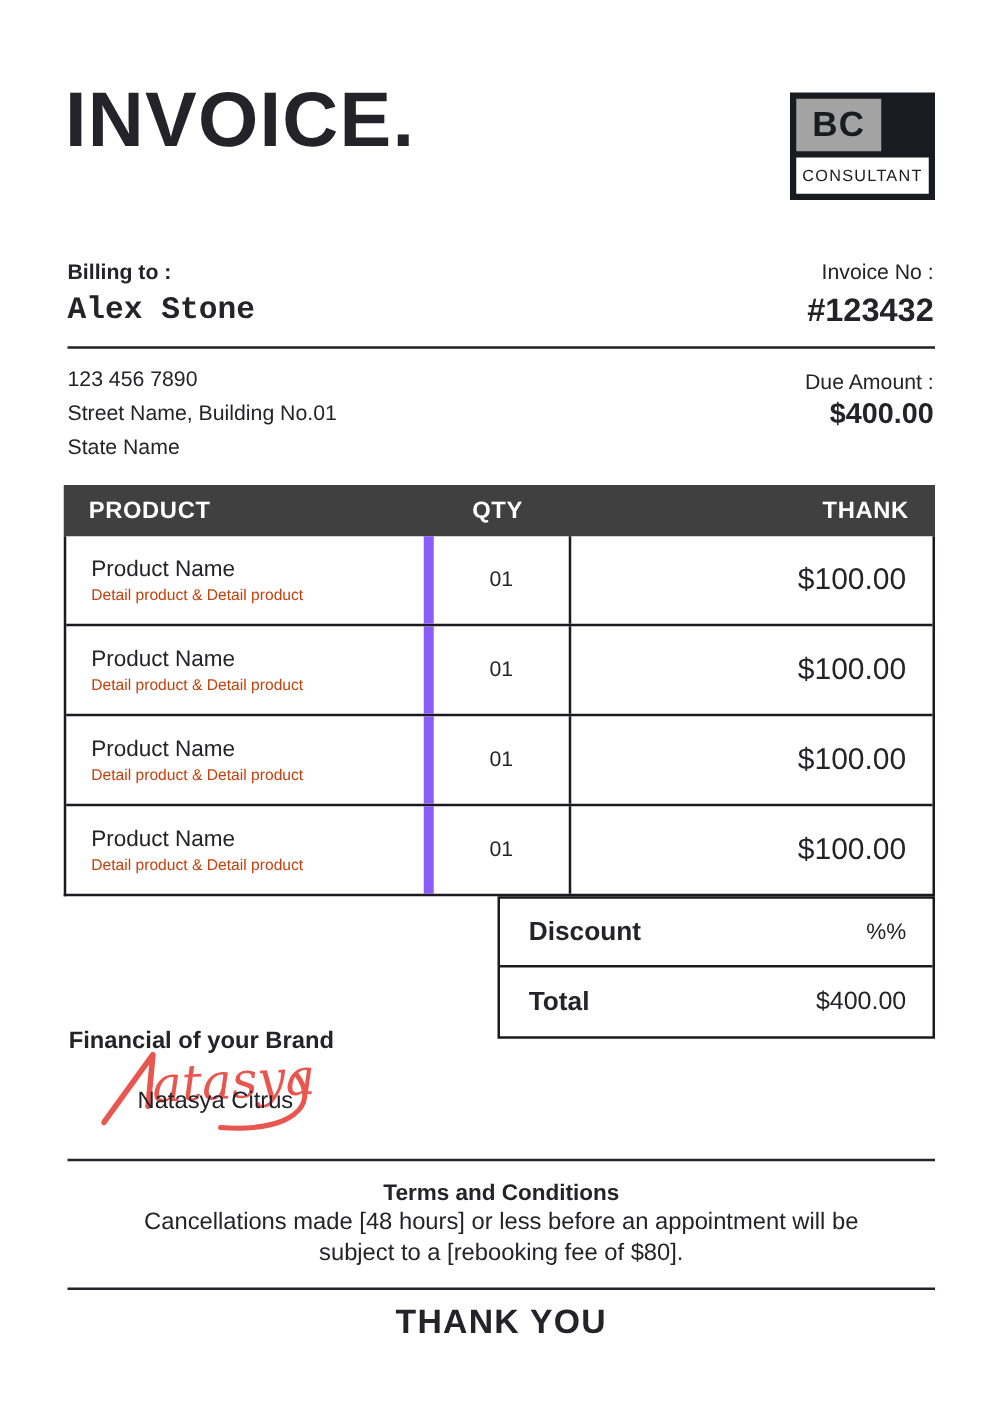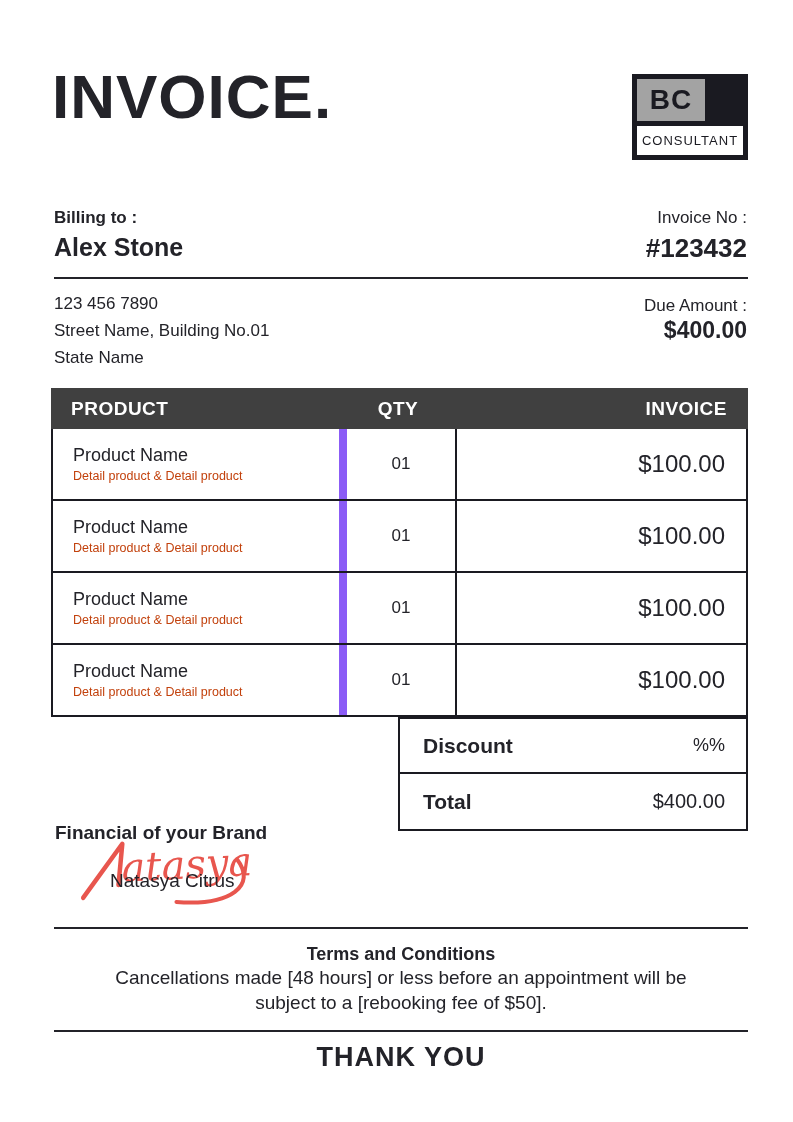--- a/index.html
+++ b/index.html
@@ -16,21 +16,21 @@
   .doc-title { top:66px; left:-2px; font-size:62px; font-weight:bold; letter-spacing:1px; line-height:1; }
   .logo { top:74px; right:0; width:116px; height:86px; background:#1a1a21; padding:5px; display:flex; flex-direction:column; }
   .logo-top { display:flex; height:42px; }
   .logo-bc { width:68px; background:#a3a3a3; display:flex; align-items:center; justify-content:center;
              font-size:28px; font-weight:bold; letter-spacing:1px; color:#1a1a21; }
   .logo-sub { flex:1; margin-top:5px; background:#ffffff; display:flex; align-items:center; justify-content:center;
               font-size:13px; font-weight:normal; letter-spacing:1px; color:#1a1a21; }
 
   
   .billing-label { top:208px; left:0; font-size:17px;font-weight:bold; }
-  .billing-name  { top:233px; left:0; font-size:25px; font-weight:bold; }
+  .billing-name  { top:233px; left:0; font-size:25px; font-weight:bold;font-family:Liberation Mono, monospace; }
   .invoice-no-label { top:208px; right:1px; font-size:17px; text-align:right; }
   .invoice-no    { top:233px; right:1px; font-size:26px; font-weight:bold; text-align:right; }
   .divider { left:0; right:0; height:2px; background:#232329; }
   .div-billing { top:277px; }
   .contact { top:290px; left:0; font-size:17px; line-height:27px; }
   .due-label  { top:296px; right:1px; font-size:17px; text-align:right; }
   .due-amount { top:317px; right:1px; font-size:23px; font-weight:bold; text-align:right; }
 
   
   .table { top:388px; left:-3px; right:0; }
@@ -96,21 +96,21 @@
       <div>Street Name, Building No.01</div>
       <div>State Name</div>
     </div>
     <div class="abs due-label">Due Amount :</div>
     <div class="abs due-amount">$400.00</div>
 
     <div class="abs table">
       <div class="t-header">
         <div class="th-product">PRODUCT</div>
         <div class="th-qty">QTY</div>
-        <div class="th-amount">INVOICE</div>
+        <div class="th-amount">THANK</div>
       </div>
       <div class="t-body">
         <div class="t-row">
           <div class="td-product">
             <div class="td-name">Product Name</div>
             <div class="td-detail">Detail product &amp; Detail product</div>
           </div>
           <div class="td-qty">01</div>
           <div class="td-amount">$100.00</div>
         </div>
@@ -156,19 +156,19 @@
     <svg class="abs sig-script" viewBox="0 0 230 84" fill="none" xmlns="http://www.w3.org/2000/svg">
       <path d="M2,60 L44,8 L38,49" stroke="#e8564e" stroke-width="4.5" stroke-linecap="round" stroke-linejoin="round" fill="none"></path>
       <text x="42" y="46" font-family="DejaVu Serif, serif" font-style="italic" font-size="40" fill="#e8564e">atasya</text>
       <path d="M158,30 C176,56 150,76 95,69" stroke="#e8564e" stroke-width="4" stroke-linecap="round" fill="none"></path>
     </svg>
     <div class="abs sig-name">Natasya Citrus</div>
 
     <div class="abs divider div-terms-top"></div>
     <div class="abs terms-heading">Terms and Conditions</div>
     <div class="abs terms-line1">Cancellations made [48 hours] or less before an appointment will be</div>
-    <div class="abs terms-line2">subject to a [rebooking fee of $50].</div>
+    <div class="abs terms-line2">subject to a [rebooking fee of $80].</div>
     <div class="abs divider div-terms-bottom"></div>
 
     <div class="abs thank-you">THANK YOU</div>
 
   </div>
 </div>
 
 </body></html>

